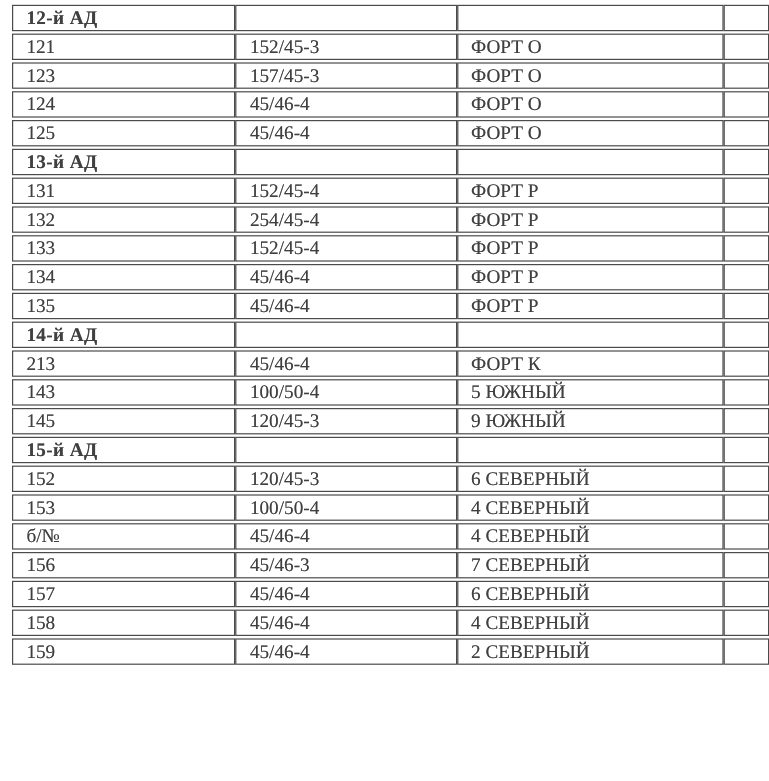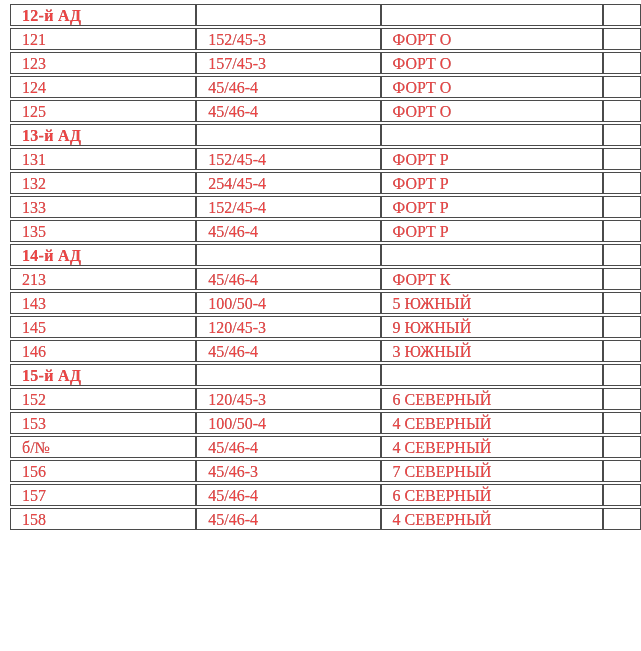--- a/index.html
+++ b/index.html
@@ -12,21 +12,21 @@
     font-family: "Liberation Serif", "DejaVu Serif", serif;
   }
   table.scan-table {
     position: absolute;
     left: 10px;
     top: 2px;
     border-spacing: 0 2px;
     border-collapse: separate;
     table-layout: fixed;
     font-size: 16px;
-    color: #ef4444;
+    color: #404040;
   }
   table.scan-table td {
     box-sizing: border-box;
     border: 1px solid #4b4b4b;
     height: 22px;
     line-height: 19px;
     padding: 0 0 0 11px;
     white-space: nowrap;
     overflow: hidden;
     vertical-align: middle;
@@ -92,20 +92,26 @@
           <td class="c3">ФОРТ Р</td>
           <td class="c4"></td>
         </tr>
         <tr>
           <td class="c1">133</td>
           <td class="c2">152/45-4</td>
           <td class="c3">ФОРТ Р</td>
           <td class="c4"></td>
         </tr>
         <tr>
+          <td class="c1">134</td>
+          <td class="c2">45/46-4</td>
+          <td class="c3">ФОРТ Р</td>
+          <td class="c4"></td>
+        </tr>
+        <tr>
           <td class="c1">135</td>
           <td class="c2">45/46-4</td>
           <td class="c3">ФОРТ Р</td>
           <td class="c4"></td>
         </tr>
         <tr>
           <td class="c1 hdr">14-й АД</td>
           <td class="c2"></td>
           <td class="c3"></td>
           <td class="c4"></td>
@@ -119,26 +125,20 @@
         <tr>
           <td class="c1">143</td>
           <td class="c2">100/50-4</td>
           <td class="c3">5 ЮЖНЫЙ</td>
           <td class="c4"></td>
         </tr>
         <tr>
           <td class="c1">145</td>
           <td class="c2">120/45-3</td>
           <td class="c3">9 ЮЖНЫЙ</td>
-          <td class="c4"></td>
-        </tr>
-        <tr>
-          <td class="c1">146</td>
-          <td class="c2">45/46-4</td>
-          <td class="c3">3 ЮЖНЫЙ</td>
           <td class="c4"></td>
         </tr>
         <tr>
           <td class="c1 hdr">15-й АД</td>
           <td class="c2"></td>
           <td class="c3"></td>
           <td class="c4"></td>
         </tr>
         <tr>
           <td class="c1">152</td>
@@ -169,15 +169,21 @@
           <td class="c2">45/46-4</td>
           <td class="c3">6 СЕВЕРНЫЙ</td>
           <td class="c4"></td>
         </tr>
         <tr>
           <td class="c1">158</td>
           <td class="c2">45/46-4</td>
           <td class="c3">4 СЕВЕРНЫЙ</td>
           <td class="c4"></td>
         </tr>
+        <tr>
+          <td class="c1">159</td>
+          <td class="c2">45/46-4</td>
+          <td class="c3">2 СЕВЕРНЫЙ</td>
+          <td class="c4"></td>
+        </tr>
       </tbody>
   </table>
 </div>
 
 </body></html>

